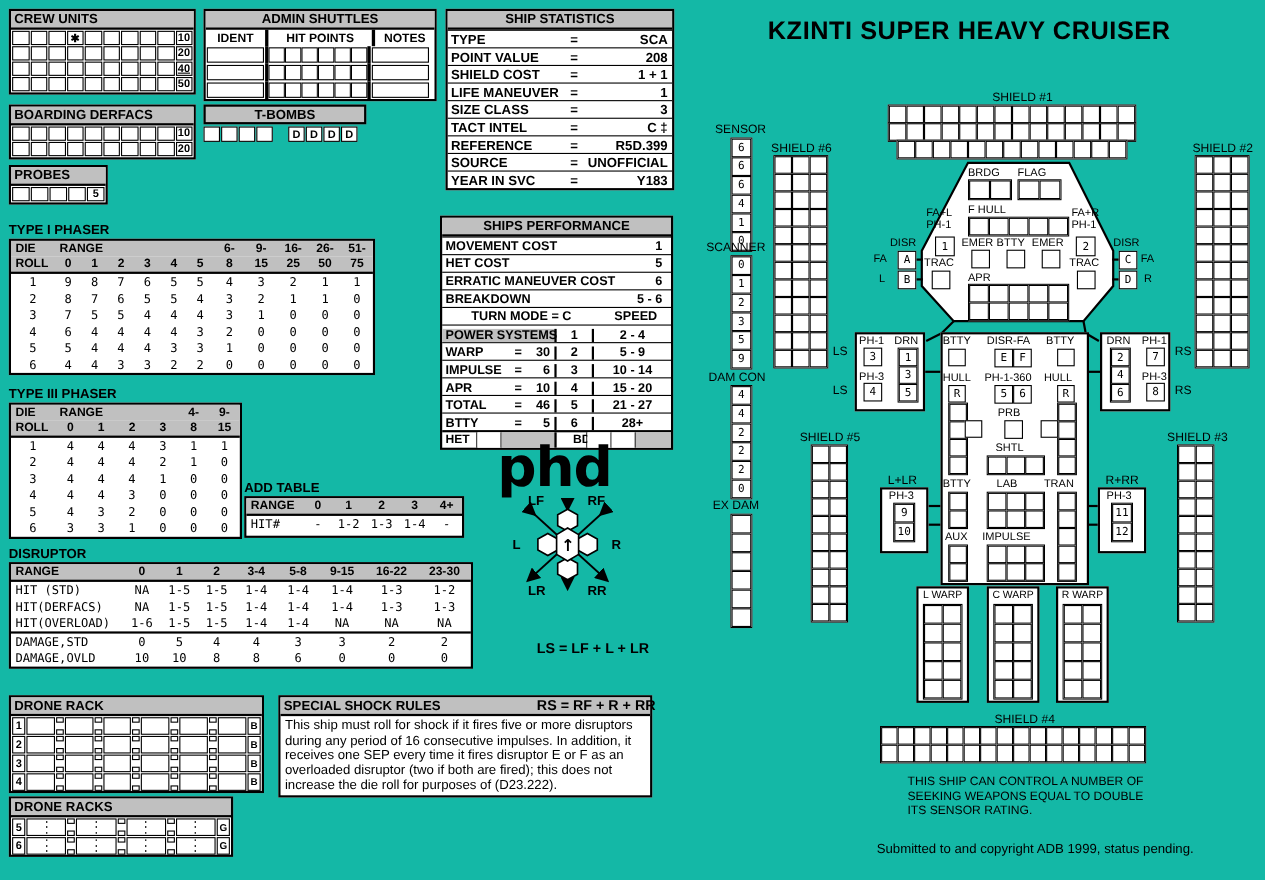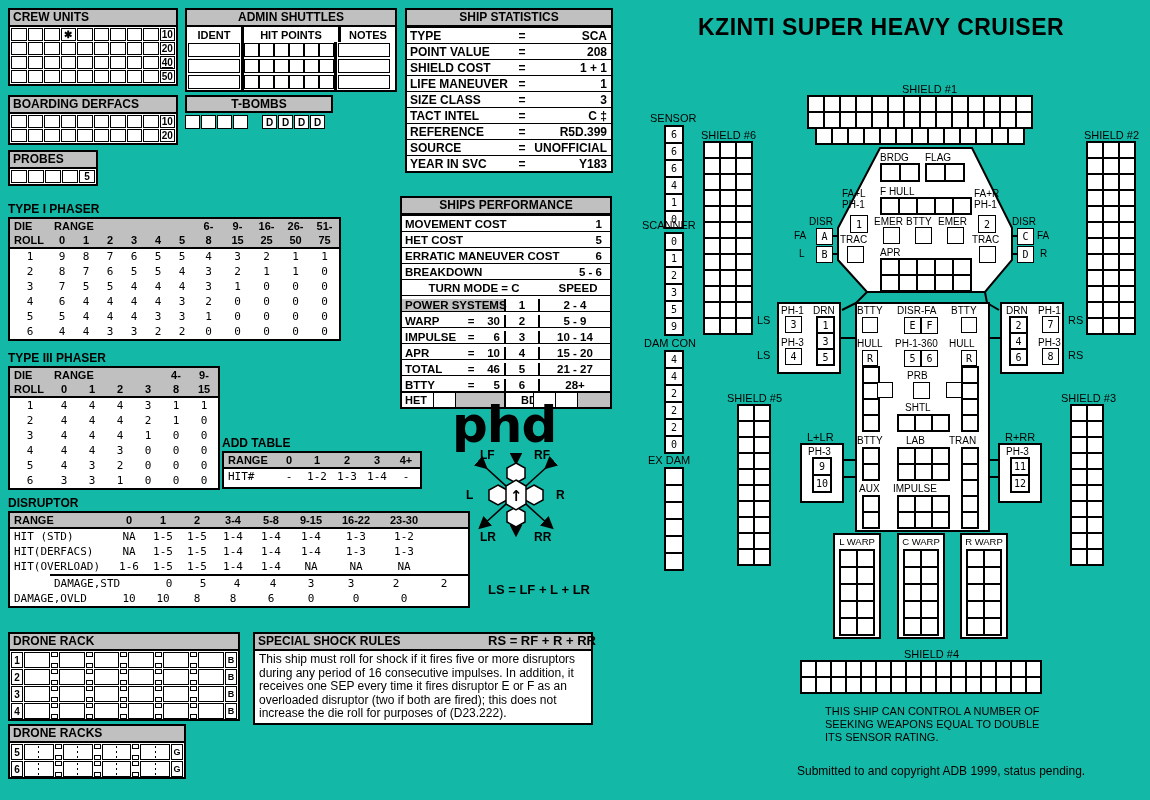--- a/index.html
+++ b/index.html
@@ -635,21 +635,21 @@
         <span class="hl">HIT(OVERLOAD)</span>
         <span>1-6</span>
         <span>1-5</span>
         <span>1-5</span>
         <span>1-4</span>
         <span>1-4</span>
         <span>NA</span>
         <span>NA</span>
         <span>NA</span>
       </div>
-      <div class="trow tdata sep" style="grid-template-columns: 102px repeat(3, 34px) repeat(2, 38px) 42px repeat(2, 48px); margin-left: 40px;">
+      <div class="trow tdata sep" style="grid-template-columns: 102px repeat(3, 34px) repeat(2, 38px) 42px repeat(2, 48px);">
         <span class="hl">DAMAGE,STD</span>
         <span>0</span>
         <span>5</span>
         <span>4</span>
         <span>4</span>
         <span>3</span>
         <span>3</span>
         <span>2</span>
         <span>2</span>
       </div>
@@ -782,21 +782,21 @@
         </div>
         <div class="dwide"></div>
         <div class="dsplit">
           <div class="dsub"></div>
           <div class="dsub"></div>
         </div>
         <div class="dwide"></div>
         <div class="dend">B</div>
       </div>
     </div>
-  <div class="panel" style="left:8px;top:724px;width:178px">
+  <div class="panel" style="left:8px;top:724px;width:204px">
       <div class="phead">DRONE RACKS</div>
       <div class="drow">
         <div class="dnum">5</div>
         <div class="dwide dot"></div>
         <div class="dsplit">
           <div class="dsub"></div>
           <div class="dsub"></div>
         </div>
         <div class="dwide dot"></div>
         <div class="dsplit">

